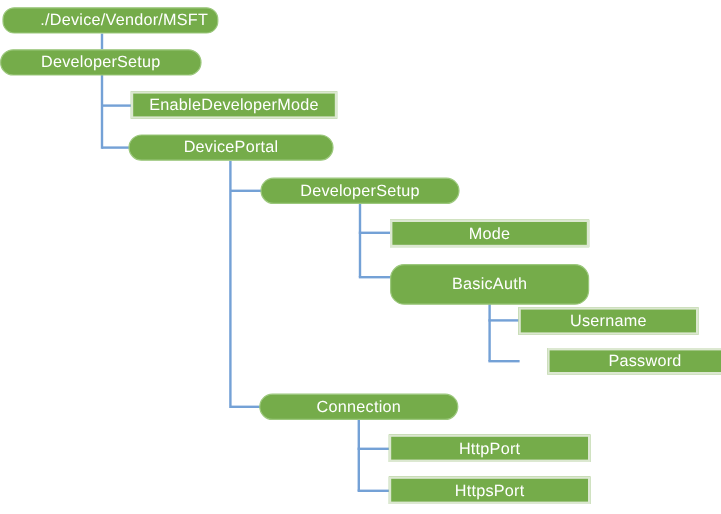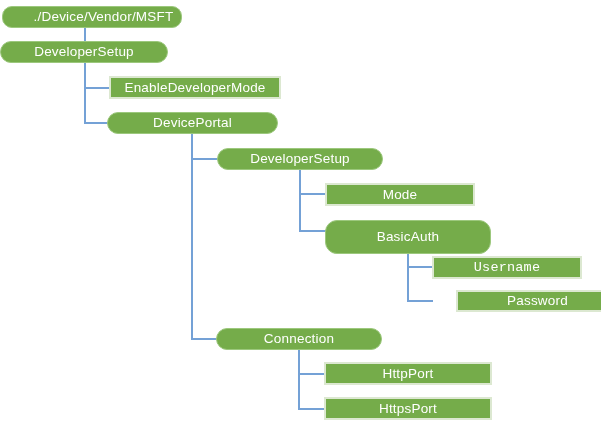--- a/index.html
+++ b/index.html
@@ -41,23 +41,23 @@
   }
   .v { width: 2px; }
   .h { height: 2px; }
 
   
   .n1  { left: 2px;   top: 6px;   width: 180px; height: 22px; border-radius: 10px; padding-left: 23px; }
   .n2  { left: 0px;   top: 41px;  width: 168px; height: 22px; }
   .n3  { left: 109px; top: 76px;  width: 172px; height: 23px; }
   .n4  { left: 107px; top: 112px; width: 171px; height: 22px; }
   .n5  { left: 217px; top: 148px; width: 166px; height: 22px; }
-  .n6  { left: 325px; top: 183px; width: 150px; height: 23px; }
+  .n6  { left: 325px; top: 183px; width: 166px; height: 23px; }
   .n7  { left: 325px; top: 220px; width: 166px; height: 34px; }
-  .n8  { left: 432px; top: 256px; width: 150px; height: 23px; font-family: Liberation Mono, monospace; }
+  .n8  { left: 432px; top: 256px; width: 150px; height: 23px; }
   .n9  { left: 432px; top: 290px; width: 163px; height: 22px; margin-left: 24px; }
   .n10 { left: 216px; top: 328px; width: 166px; height: 22px; }
   .n11 { left: 324px; top: 362px; width: 168px; height: 23px; }
   .n12 { left: 324px; top: 397px; width: 168px; height: 23px; }
 
   
   .c1  { left: 84px;  top: 28px;  height: 13px; }
   .c2  { left: 84px;  top: 62px;  height: 62px; }
   .c3  { left: 85px;  top: 87px;  width: 25px; }
   .c4  { left: 85px;  top: 122px; width: 23px; }

